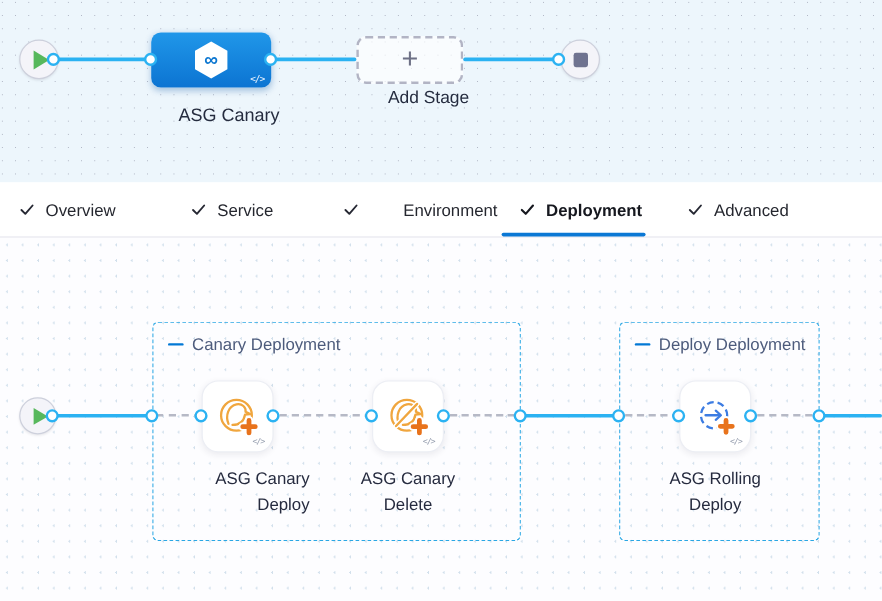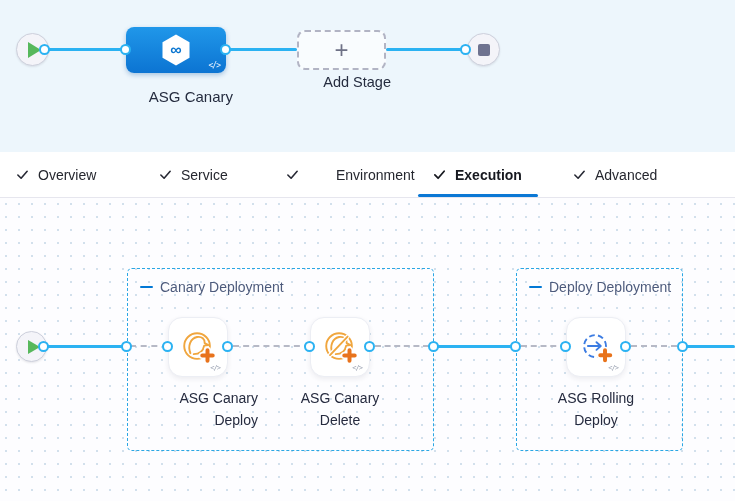--- a/index.html
+++ b/index.html
@@ -129,21 +129,21 @@
     <svg width="13" height="13" viewBox="0 0 14 14">
       <path d="M2 7.5 L5.5 11 L12 3.5" stroke="#262833" stroke-width="1.7" fill="none" stroke-linecap="round" stroke-linejoin="round"></path>
       </svg>
     <span class="tab-label">Environment</span>
   </div>
 
   <div class="tab active" style="left:433px;">
     <svg width="13" height="13" viewBox="0 0 14 14">
       <path d="M2 7.5 L5.5 11 L12 3.5" stroke="#16181f" stroke-width="1.9" fill="none" stroke-linecap="round" stroke-linejoin="round"></path>
       </svg>
-    <span class="tab-label">Execution</span>
+    <span class="tab-label">Deployment</span>
   </div>
 
   <div class="tab" style="left:573px;">
     <svg width="13" height="13" viewBox="0 0 14 14">
       <path d="M2 7.5 L5.5 11 L12 3.5" stroke="#262833" stroke-width="1.7" fill="none" stroke-linecap="round" stroke-linejoin="round"></path>
       </svg>
     <span class="tab-label">Advanced</span>
   </div>
 
   <div class="tab-underline"></div>

